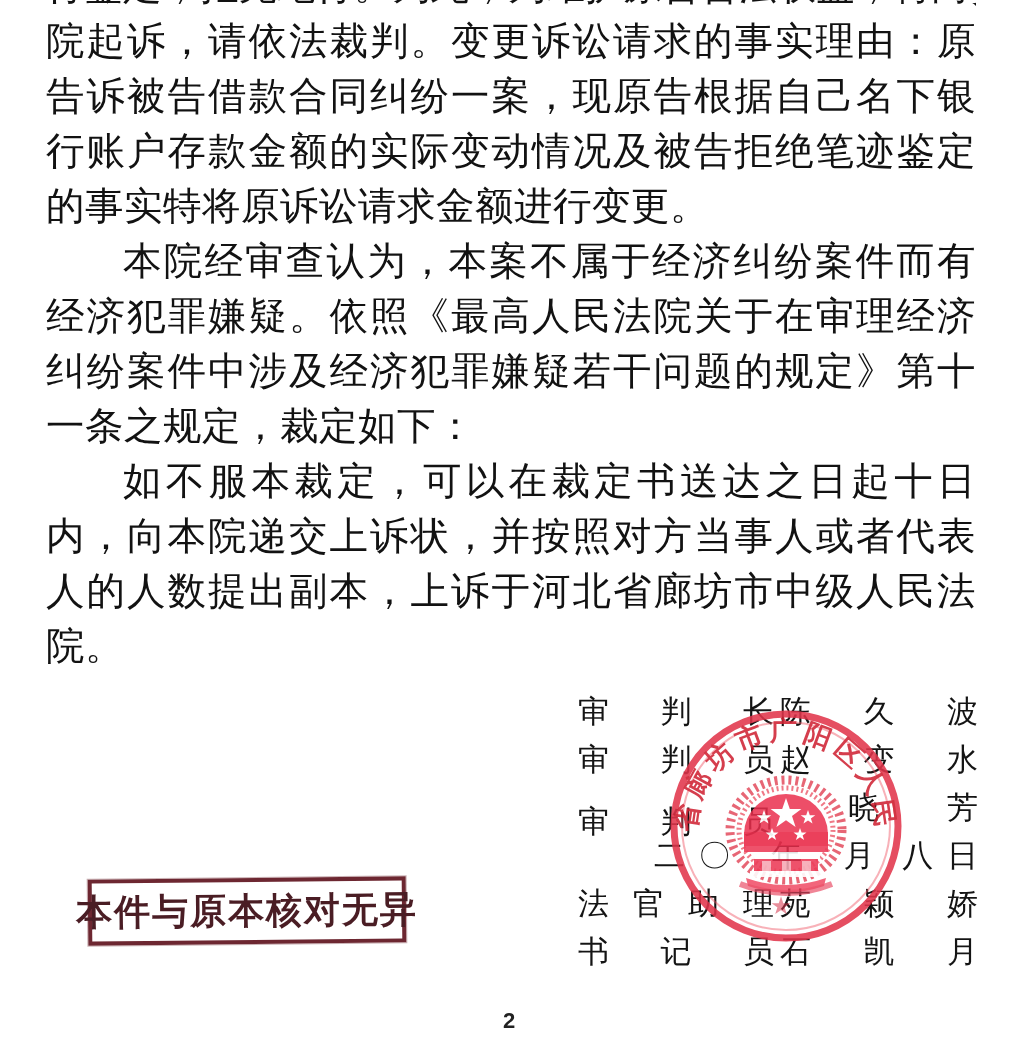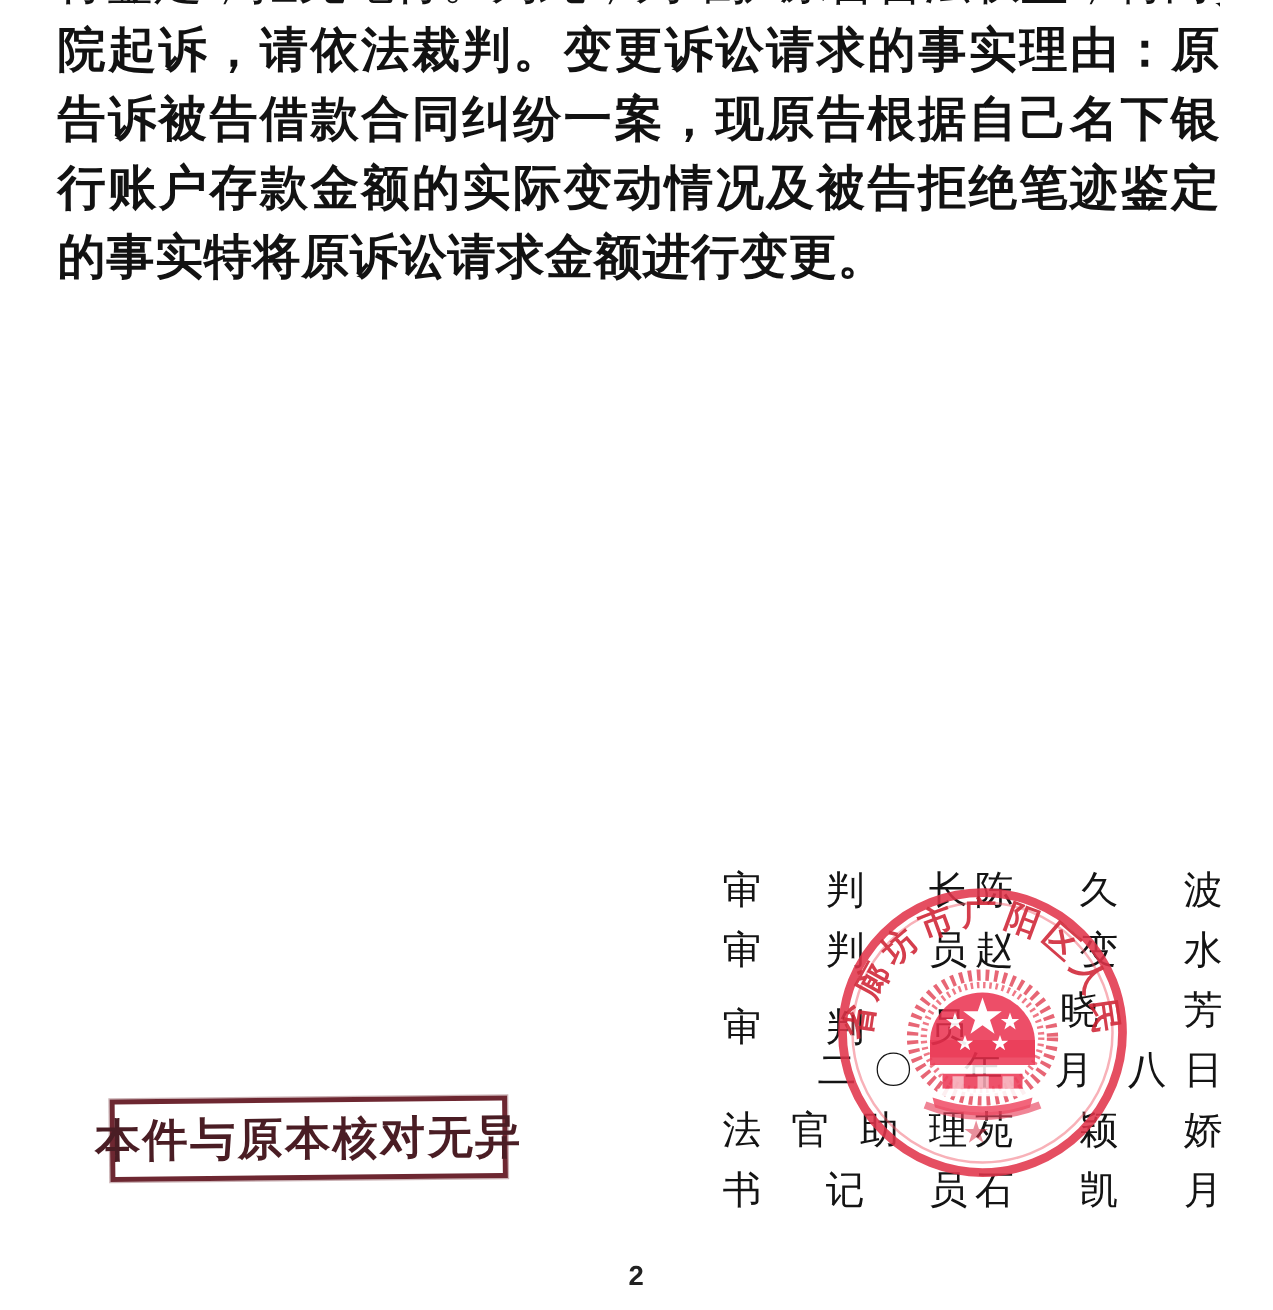--- a/index.html
+++ b/index.html
@@ -31,21 +31,21 @@
   }
 
   .para {
     font-size: 38.5px;
     line-height: 55px;
     letter-spacing: 0.5px;
     text-align: justify;
     text-align-last: left;
     margin: 0;
     color: #121212;
-    font-weight: 700;
+    font-weight: 400;
     text-justify: inter-ideograph;
   }
   .para.indent { text-indent: 2em; }
 
   .para-clipped {
     height: 26px;
     overflow: hidden;
     position: relative;
   }
   .para-clipped .inner {
@@ -159,22 +159,24 @@
 <div class="page">
 
   <div class="doc-body">
 
     <div class="para-clipped">
       <div class="inner">行鉴定，拒充绝行。为此，为维护原告合法权益，特向贵</div>
     </div>
 
     <p class="para">院起诉，请依法裁判。变更诉讼请求的事实理由：原告诉被告借款合同纠纷一案，现原告根据自己名下银行账户存款金额的实际变动情况及被告拒绝笔迹鉴定的事实特将原诉讼请求金额进行变更。</p>
 
-
-
+    <p class="para indent">本院经审查认为，本案不属于经济纠纷案件而有经济犯罪嫌疑。依照《最高人民法院关于在审理经济纠纷案件中涉及经济犯罪嫌疑若干问题的规定》第十一条之规定，裁定如下：</p>
+
+
+    <p class="para indent">如不服本裁定，可以在裁定书送达之日起十日内，向本院递交上诉状，并按照对方当事人或者代表人的人数提出副本，上诉于河北省廊坊市中级人民法院。</p>
   </div>
 
   <div class="sig-block">
 
     <div class="sig-row">
       <span class="sig-title">
         <span>审</span>
         <span>判</span>
         <span>长</span>
       </span>

